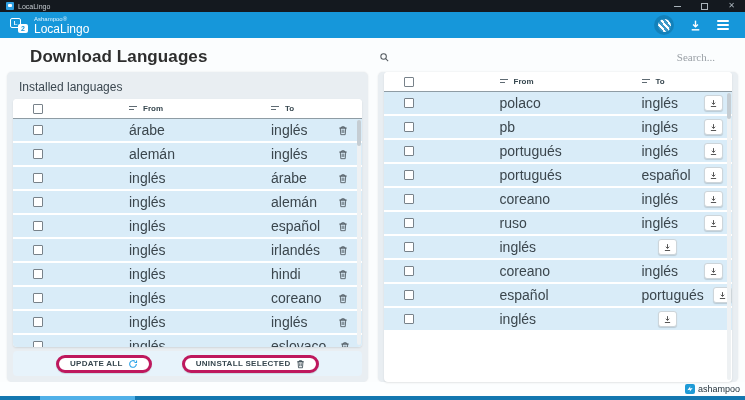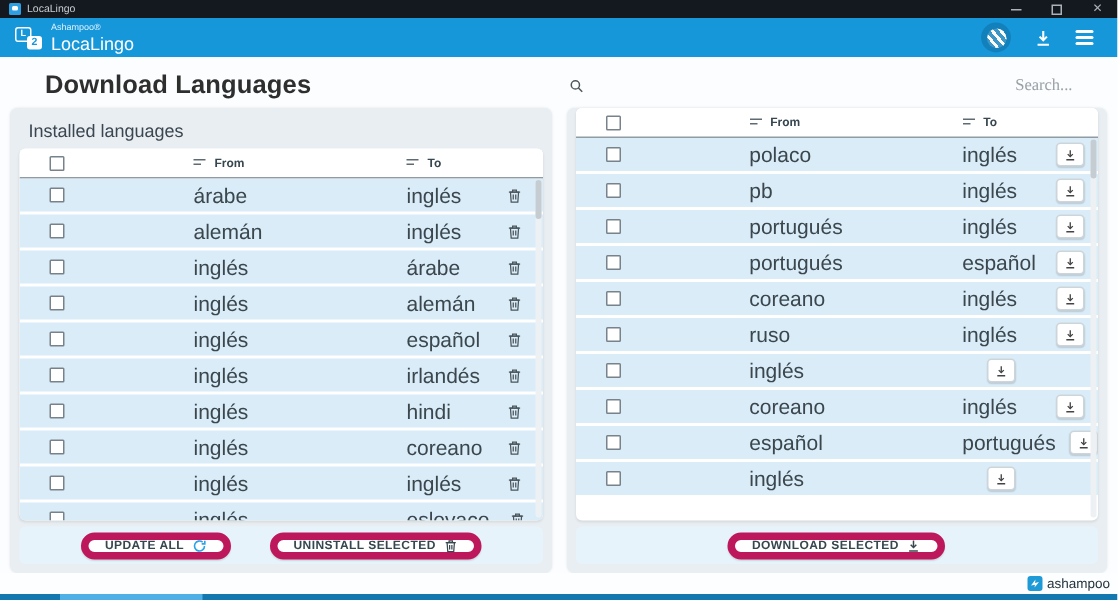--- a/index.html
+++ b/index.html
@@ -54,21 +54,21 @@
   .row{height:22px;margin-bottom:2px;background:#d9ecf8;display:grid;grid-template-columns:96px 142px 1fr 38px;align-items:center;padding-left:20px;font-size:14px;color:#3b464d;}
   .cb{width:10px;height:10px;border:1px solid #78828a;background:#fff;border-radius:1px;box-sizing:border-box;}
   .rowaction{justify-self:center;display:flex;align-items:center;justify-content:center;}
   .dl-btn{width:17px;height:14px;background:#fff;border:1px solid #cdd5da;border-radius:3px;box-shadow:0 1px 1px rgba(0,0,0,0.14);}
   .vscroll{position:absolute;top:21px;right:1px;bottom:2px;width:4px;background:#eef1f3;border-radius:2px;}
   .vthumb{width:4px;height:26px;background:#c5cdd3;border-radius:2px;}
 
   .panel-footer{flex:none;height:25px;margin:4px 6px 6px;background:#e7f3fb;border-radius:4px;display:flex;align-items:center;}
   .panel-footer.two{justify-content:space-around;padding:0 28px;}
   .panel-footer.one{justify-content:center;}
-  .btn{display:flex;align-items:center;gap:5px;height:18px;padding:0 11px;background:#fff;border:5px solid #be185d;border-radius:11px;font-size:8px;font-weight:bold;letter-spacing:0.3px;color:#37474f;box-shadow:0 1px 1px rgba(0,0,0,0.12);font-family:inherit;cursor:pointer;}
+  .btn{display:flex;align-items:center;gap:5px;height:18px;padding:0 11px;background:#fff;border:3px solid #be185d;border-radius:11px;font-size:8px;font-weight:bold;letter-spacing:0.3px;color:#37474f;box-shadow:0 1px 1px rgba(0,0,0,0.12);font-family:inherit;cursor:pointer;}
 
   
   .statusbar{flex:none;height:14px;display:flex;align-items:center;justify-content:flex-end;padding-right:5px;background:#fcfeff;}
   .ash-logo{display:flex;align-items:center;gap:3px;padding-left:46px;}
   .ash-icon{width:10px;height:10px;background:#1e9bd7;border-radius:2px;display:flex;align-items:center;justify-content:center;}
   .ash-text{font-size:9px;color:#24333c;}
   .bottombar{flex:none;height:4px;background:#1377b0;position:relative;}
   .bottombar-seg{position:absolute;left:40px;top:0;width:95px;height:4px;background:#4fb0e8;}
 </style>
 </head>
@@ -441,32 +441,20 @@
                   <path d="M7.5 10L12 14.5 16.5 10"></path>
                   <path d="M5 20h14"></path>
       </svg>
     </span>
   </div>
           </div>
         <div class="vscroll">
             <div class="vthumb"></div>
           </div>
       </div>
-      <div class="panel-footer one">
-        <button class="btn">
-          <span>DOWNLOAD SELECTED</span>
-          <span style="display:flex;">
-            <svg width="10" height="10" viewBox="0 0 24 24" fill="none" stroke="#37474f" stroke-width="2.4">
-              <path d="M12 3v11"></path>
-                <path d="M7.5 10L12 14.5 16.5 10"></path>
-                <path d="M5 20h14"></path>
-            </svg>
-          </span>
-        </button>
-      </div>
     </section>
 
   </div>
 
   <div class="statusbar">
     <div class="ash-logo">
       <span class="ash-icon">
         <svg width="8" height="8" viewBox="0 0 12 12">
             <path d="M2 8 L6.5 2 L6 5.4 L10 4.6 L5.5 10 L6 7.2 Z" fill="#fff"></path>
           </svg>

